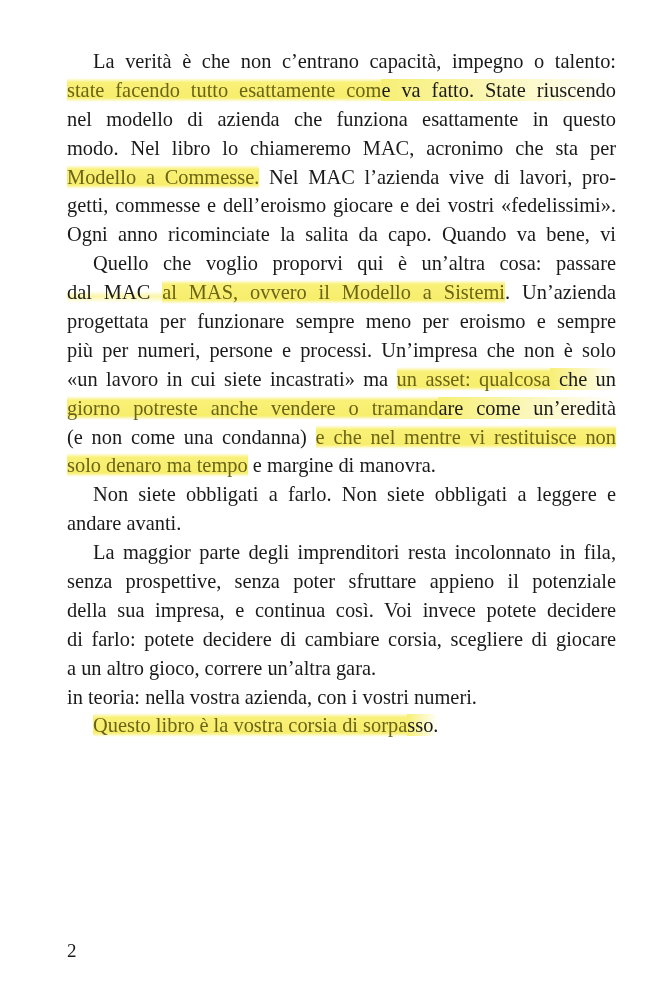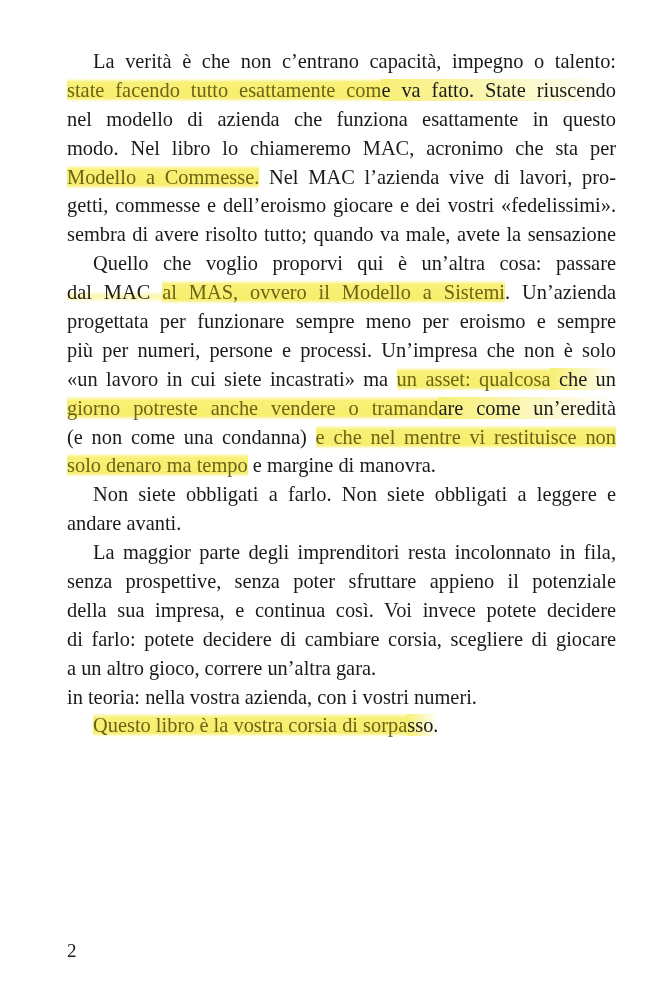--- a/index.html
+++ b/index.html
@@ -66,21 +66,21 @@
 <body>
 
 <div class="page">
   <div class="text-block" id="text-block">
       <span class="line indent"><span>La verità è che non c’entrano capacità, impegno o talento:</span></span>
       <span class="line"><span class="hl">state facendo tutto esattamente com</span><span class="hl-tail">e va fatto. State riuscendo</span></span>
       <span class="line"><span>nel modello di azienda che funziona esattamente in questo</span></span>
       <span class="line"><span>modo. Nel libro lo chiameremo MAC, acronimo che sta per</span></span>
       <span class="line"><span class="hl">Modello a Commesse.</span><span> Nel MAC l’azienda vive di lavori, pro-</span></span>
       <span class="line"><span>getti, commesse e dell’eroismo giocare e dei vostri «fedelissimi».</span></span>
-      <span class="line"><span>sembra di avere risolto tutto; quando va male, avete la sensazione</span></span>
+      <span class="line"><span>Ogni anno ricominciate la salita da capo. Quando va bene, vi</span></span>
       <span class="line indent"><span>Quello che voglio proporvi qui è un’altra cosa: passare</span></span>
       <span class="line"><span class="hl-faint">dal MAC </span><span class="hl">al MAS, ovvero il Modello a Sistemi</span><span>. Un’azienda</span></span>
       <span class="line"><span>progettata per funzionare sempre meno per eroismo e sempre</span></span>
       <span class="line"><span>più per numeri, persone e processi. Un’impresa che non è solo</span></span>
       <span class="line"><span>«un lavoro in cui siete incastrati» ma </span><span class="hl">un asset: qualcosa</span><span class="hl-tail"> che un</span></span>
       <span class="line"><span class="hl">giorno potreste anche vendere o tramand</span><span class="hl-tail">are come un’eredità</span></span>
       <span class="line"><span>(e non come una condanna) </span><span class="hl">e che nel mentre vi restituisce non</span></span>
       <span class="line last"><span class="hl">solo denaro ma tempo</span><span> e margine di manovra.</span></span>
       <span class="line indent"><span>Non siete obbligati a farlo. Non siete obbligati a leggere e</span></span>
       <span class="line last"><span>andare avanti.</span></span>

